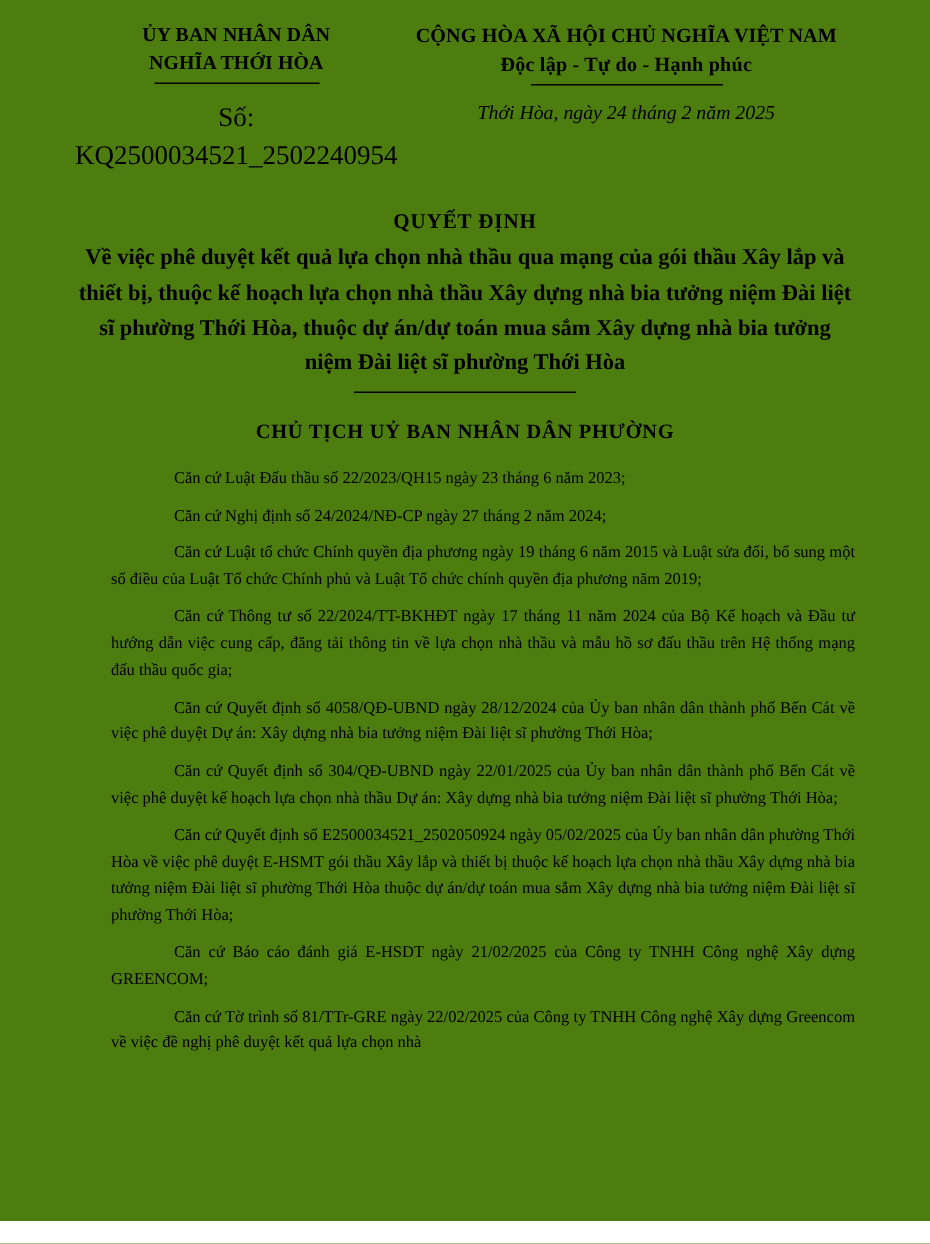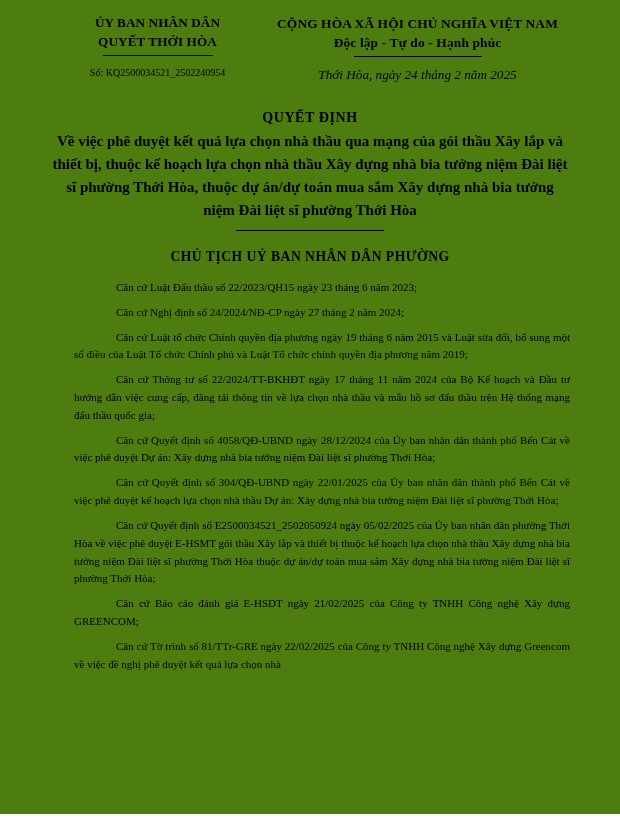--- a/index.html
+++ b/index.html
@@ -74,21 +74,21 @@
     flex-direction: row;
     align-items: flex-start;
     padding: 9px 50px 0 50px;
     box-sizing: border-box;
   }
 
   .meta-left {
     width: 215px;
     flex: 0 0 215px;
     text-align: center;
-    font-size: 10px;
+    font-size: 18px;
     line-height: 1.4;
   }
 
   .meta-right {
     flex: 1 1 auto;
     text-align: center;
     font-size: 13.2px;
     font-style: italic;
     line-height: 1.4;
   }
@@ -180,21 +180,21 @@
   }
 </style>
 </head>
 <body>
 
 <div class="page">
 
   <div class="doc-header">
     <div class="header-col left">
       <div class="org-line">ỦY BAN NHÂN DÂN</div>
-      <div class="org-line">QUYẾT THỚI HÒA</div>
+      <div class="org-line">NGHĨA THỚI HÒA</div>
       <div class="rule-short rule-left"></div>
     </div>
     <div class="header-col right">
       <div class="org-line nation">CỘNG HÒA XÃ HỘI CHỦ NGHĨA VIỆT NAM</div>
       <div class="org-line motto">Độc lập - Tự do - Hạnh phúc</div>
       <div class="rule-short rule-right"></div>
     </div>
   </div>
 
   <div class="meta-row">

